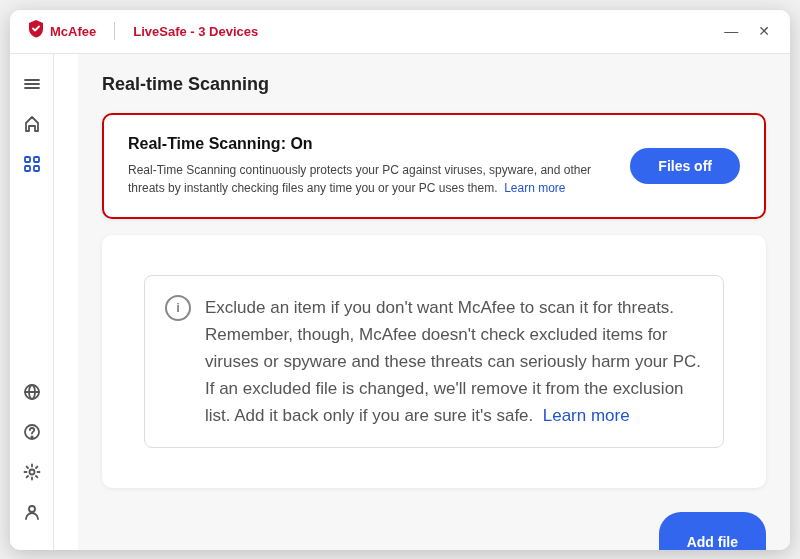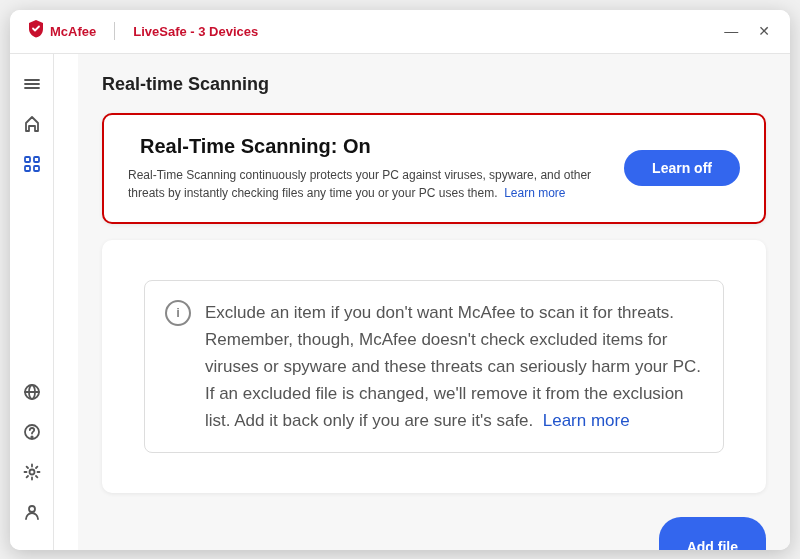--- a/index.html
+++ b/index.html
@@ -132,25 +132,24 @@
       padding: 20px 24px;
       display: flex;
       align-items: center;
       justify-content: space-between;
       box-shadow: 0 1px 4px rgba(0,0,0,0.07);
       margin-bottom: 16px;
       border: 2px solid #cc0000;
     }
     .scanning-card-content { flex: 1; max-width: 520px; }
     .scanning-title {
-      font-size: 20px;
+      font-size: 16px;
       font-weight: 700;
       color: #111;
       margin-bottom: 8px;
-      margin-left: 12px;
     }
     .scanning-desc {
       font-size: 12px;
       color: #444;
       line-height: 1.5;
     }
     .scanning-desc a {
       color: #2255cc;
       text-decoration: none;
     }
@@ -321,21 +320,21 @@
       <div class="page-title">Real-time Scanning</div>
 
       <div class="scanning-card">
         <div class="scanning-card-content">
           <div class="scanning-title">Real-Time Scanning: On</div>
           <div class="scanning-desc">
             <span>Real-Time Scanning continuously protects your PC against viruses, spyware, and other threats by instantly checking files any time you or your PC uses them.</span>
             &nbsp;<a href="#">Learn more</a>
           </div>
         </div>
-        <button class="turn-off-btn">Learn off</button>
+        <button class="turn-off-btn">Files off</button>
       </div>
 
       <div class="excluded-card">
         <div class="excluded-info-box">
           <div class="info-circle">i</div>
           <div class="info-text">
             <span>Exclude an item if you don't want McAfee to scan it for threats. Remember, though, McAfee doesn't check excluded items for viruses or spyware and these threats can seriously harm your PC. If an excluded file is changed, we'll remove it from the exclusion list. Add it back only if you are sure it's safe.</span>
             &nbsp;<a href="#">Learn more</a>
           </div>
         </div>

